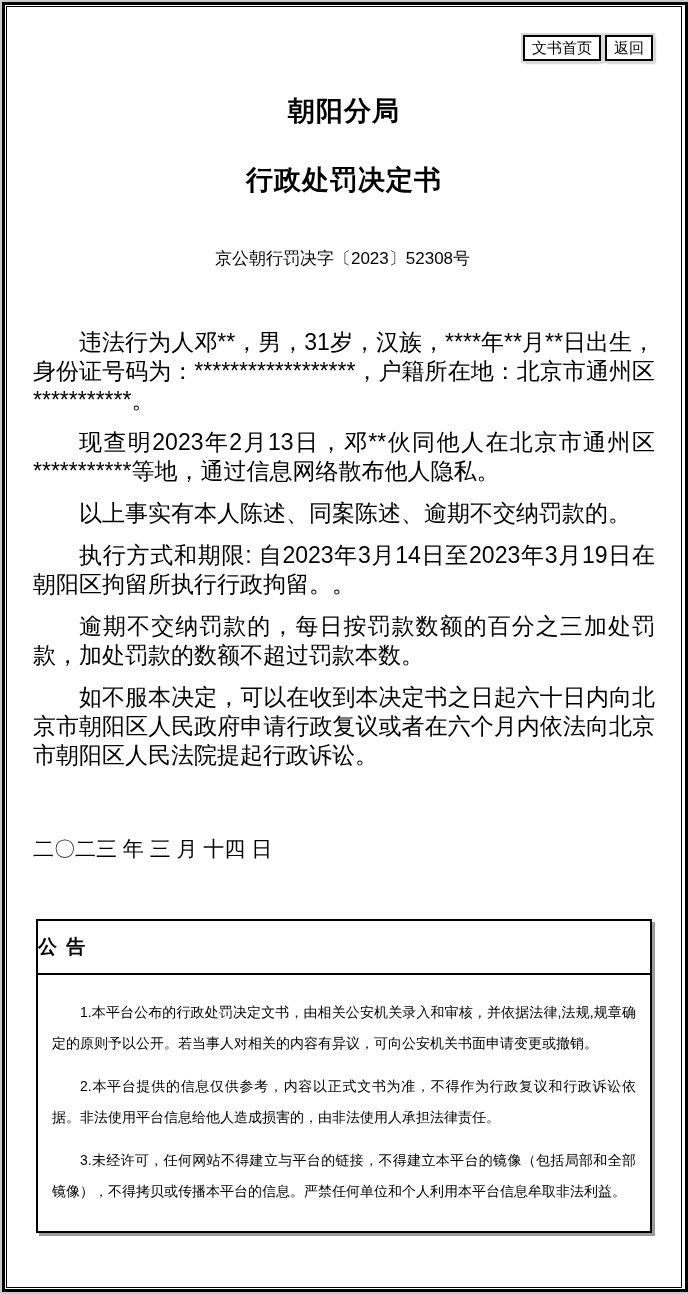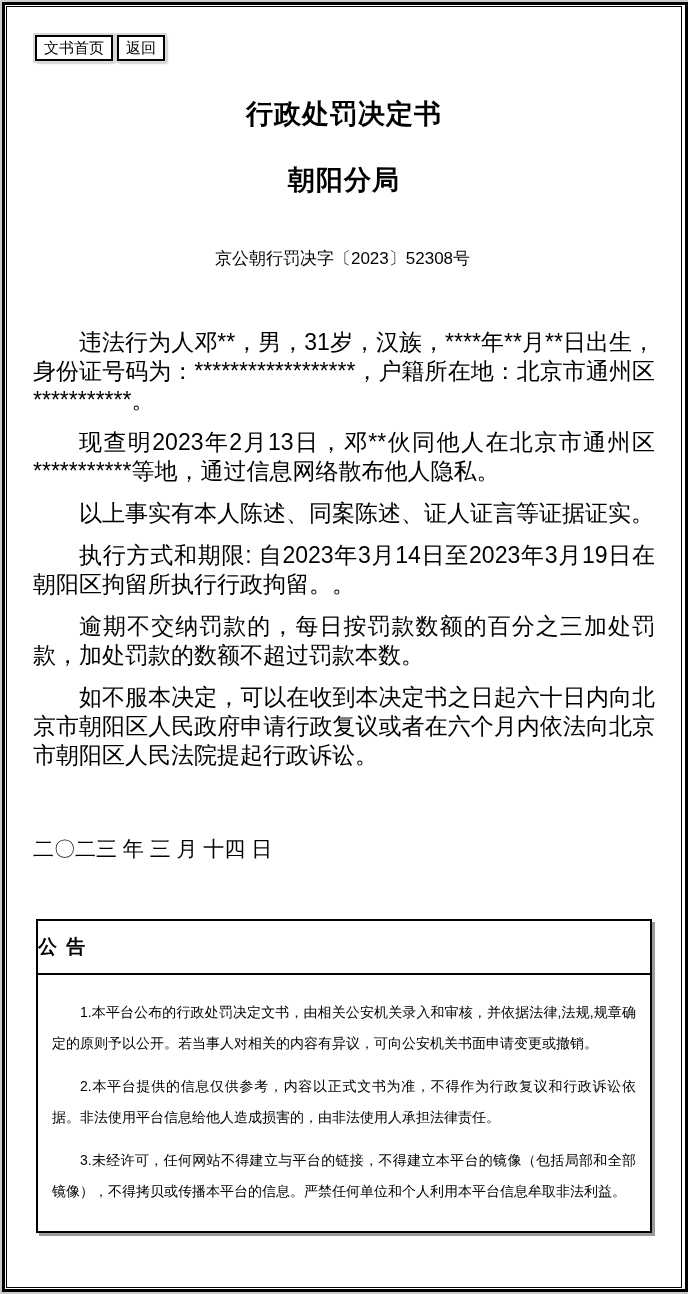--- a/index.html
+++ b/index.html
@@ -19,21 +19,21 @@
   .page-inner {
     border: 1px solid #000;
     background: #fff;
     min-height: 1238px;
     padding: 20px 26px 22px 26px;
     box-sizing: content-box;
     width: 622px;
   }
   .toolbar {
     display: flex;
-    justify-content: flex-start;
+    justify-content: flex-end;
     align-items: flex-start;
     margin: 6px 0 0 0;
   }
   .nav-btn {
     font-family: "Liberation Serif", "DejaVu Serif", serif;
     font-size: 15px;
     line-height: 1.2;
     color: #000;
     background: #fff;
     border: 2px solid #000;
@@ -97,30 +97,30 @@
 <body>
 
 <div class="page">
   <div class="page-inner">
 
     <div class="toolbar">
       <button class="nav-btn">文书首页</button>
       <button class="nav-btn">返回</button>
     </div>
 
+    <h1 class="doc-heading agency-title">朝阳分局</h1>
+
     <h1 class="doc-heading document-title">行政处罚决定书</h1>
-
-    <h1 class="doc-heading agency-title">朝阳分局</h1>
 
     <div class="doc-number">京公朝行罚决字〔2023〕52308号</div>
 
     <div class="body-text">
       <p>违法行为人邓**，男，31岁，汉族，****年**月**日出生，身份证号码为：******************，户籍所在地：北京市通州区***********。</p>
       <p>现查明2023年2月13日，邓**伙同他人在北京市通州区***********等地，通过信息网络散布他人隐私。</p>
-      <p>以上事实有本人陈述、同案陈述、证人证言等证据证实。</p>
+      <p>以上事实有本人陈述、同案陈述、逾期不交纳罚款的。</p>
       <p>执行方式和期限: 自2023年3月14日至2023年3月19日在朝阳区拘留所执行行政拘留。。</p>
       <p>逾期不交纳罚款的，每日按罚款数额的百分之三加处罚款，加处罚款的数额不超过罚款本数。</p>
       <p>如不服本决定，可以在收到本决定书之日起六十日内向北京市朝阳区人民政府申请行政复议或者在六个月内依法向北京市朝阳区人民法院提起行政诉讼。</p>
     </div>
 
     <div class="doc-date">二〇二三 年 三 月 十四 日</div>
 
     <div class="notice-box">
       <div class="notice-header">公 告</div>
       <div class="notice-body">

